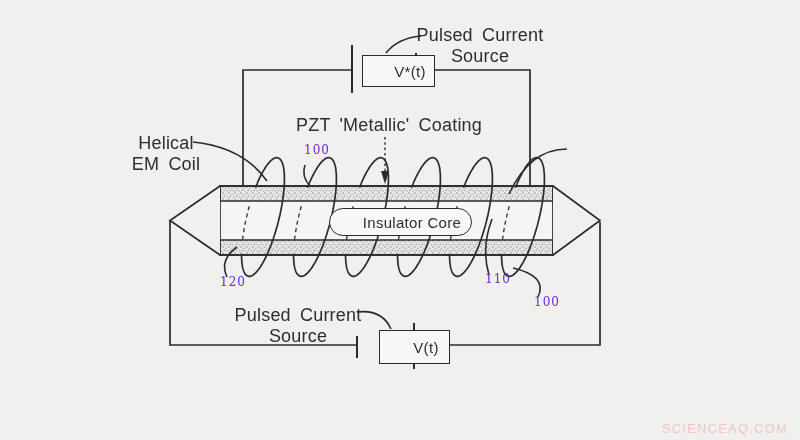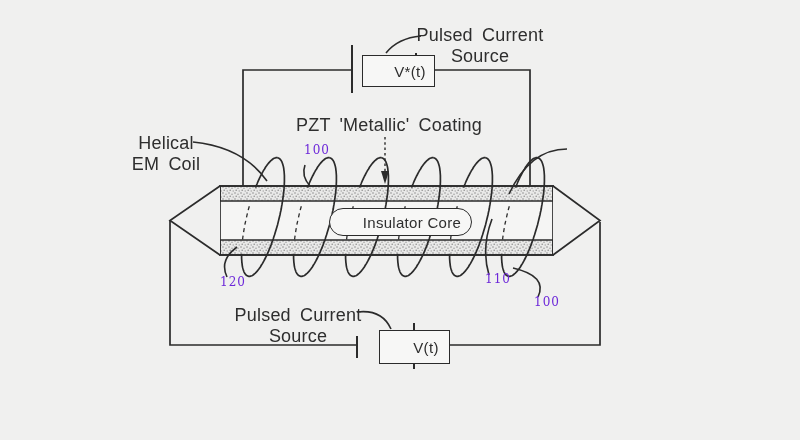--- a/index.html
+++ b/index.html
@@ -138,13 +138,14 @@
 
   <div class="lbl" style="left:223px;top:305px;width:150px;">
     <div>Pulsed Current</div>
     <div>Source</div>
   </div>
 
   <div class="boxlbl" style="left:363px;top:330px;width:46px;height:32px;margin-left:16px;">
     <span>V(t)</span>
   </div>
 
+  <div class="watermark">SCIENCEAQ.COM</div>
 </div>
 
 </body></html>

